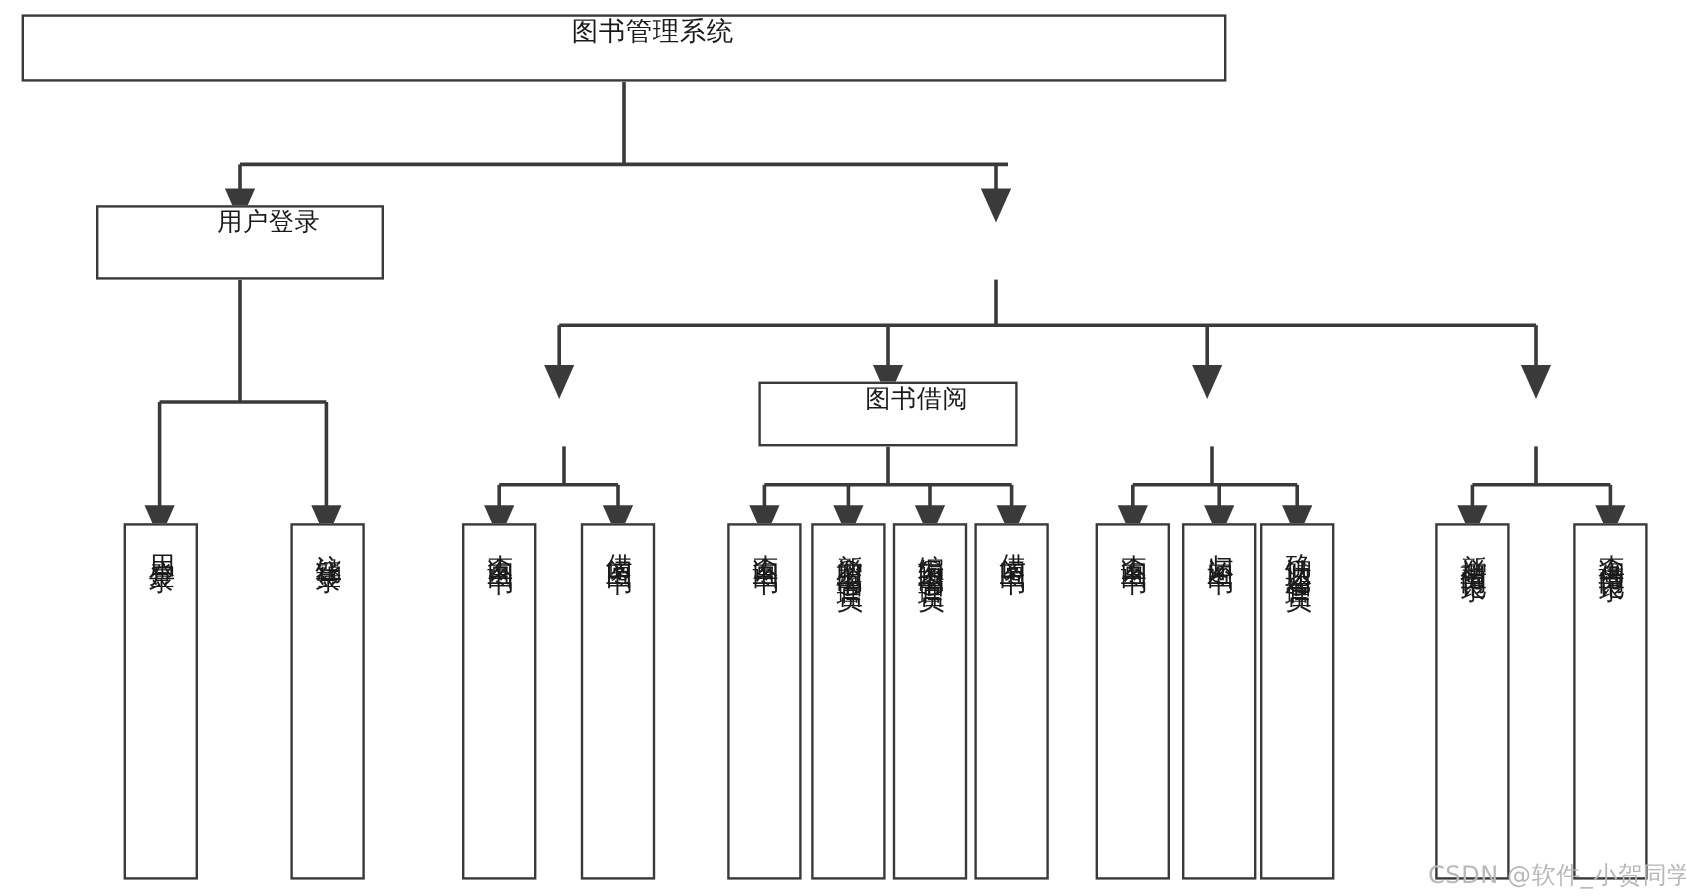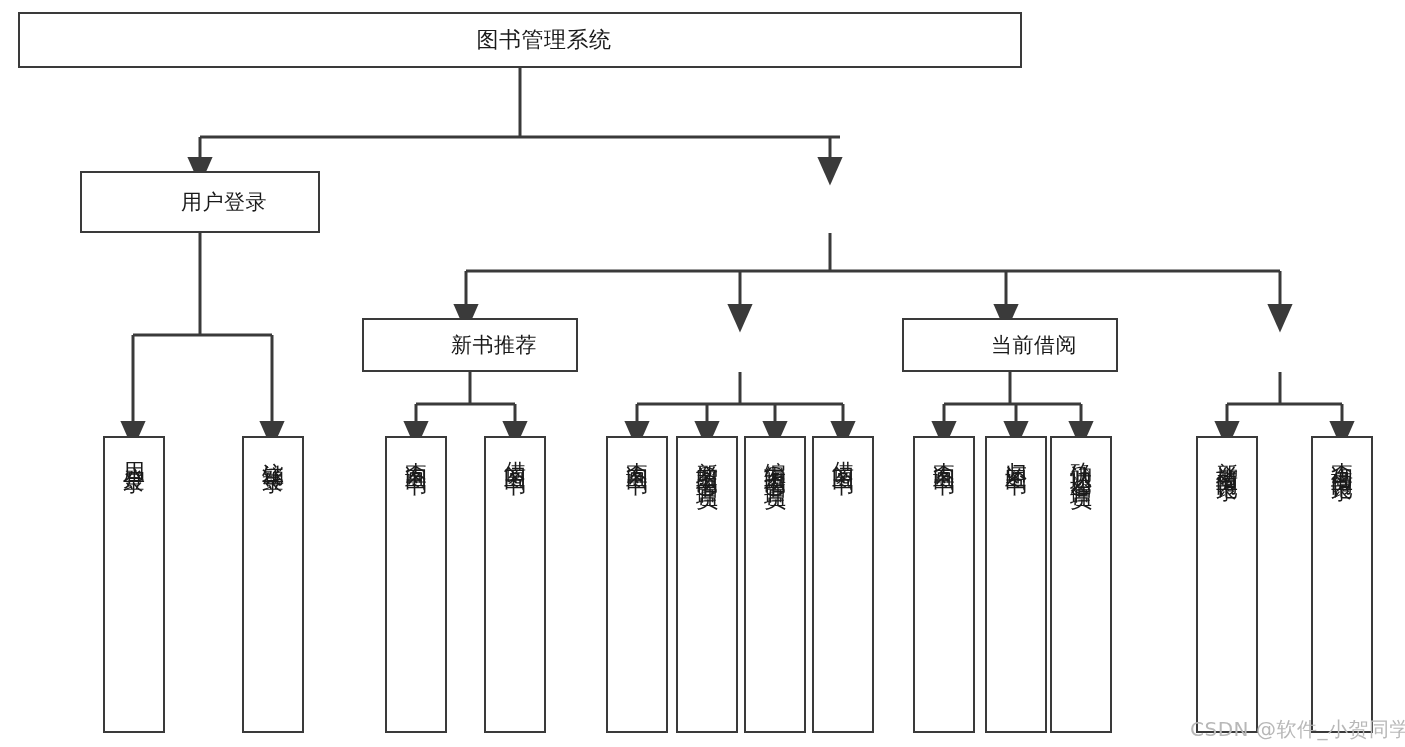--- a/index.html
+++ b/index.html
@@ -24,21 +24,20 @@
     top: 0;
     width: 1405px;
     height: 747px;
   }
   .node {
     position: absolute;
     box-sizing: border-box;
     background: #ffffff;
     border: 2px solid #3a3a3a;
     display: flex;
-    align-items: center;
     justify-content: center;
     color: #1a1a1a;
     padding-left: 48px;
   }
   .node-label {
     display: block;
     text-align: center;
     line-height: 1.18;
     white-space: nowrap;
   }
@@ -128,25 +127,22 @@
   </svg>
 
   <div class="node horiz" id="node-root" style="left:18px; top:12px; width:1004px; height:56px;">
     <span class="node-label">图书管理系统</span>
   </div>
 
   <div class="node horiz" style="left:80px; top:171px; width:240px; height:62px;">
     <span class="node-label">用户登录</span>
   </div>
 
-  <div class="node horiz" style="left:362px; top:318px; width:216px; height:54px;">
-    <span class="node-label">新书推荐</span>
-  </div>
-  <div class="node horiz" style="left:902px; top:318px; width:216px; height:54px;">
-    <span class="node-label">当前借阅</span>
+  <div class="node horiz" style="left:632px; top:318px; width:216px; height:54px;">
+    <span class="node-label">图书借阅</span>
   </div>
 
   <div class="node vert" style="left:103px; top:436px; width:62px; height:297px;">
     <span class="node-label">用户登录</span>
   </div>
   <div class="node vert" style="left:242px; top:436px; width:62px; height:297px;">
     <span class="node-label">注销登录</span>
   </div>
   <div class="node vert" style="left:385px; top:436px; width:62px; height:297px;">
     <span class="node-label">查询图书</span>

